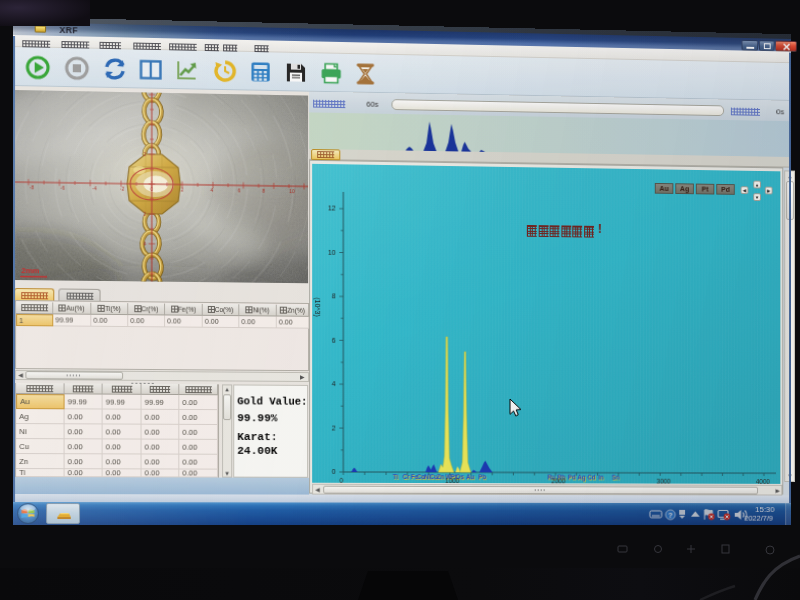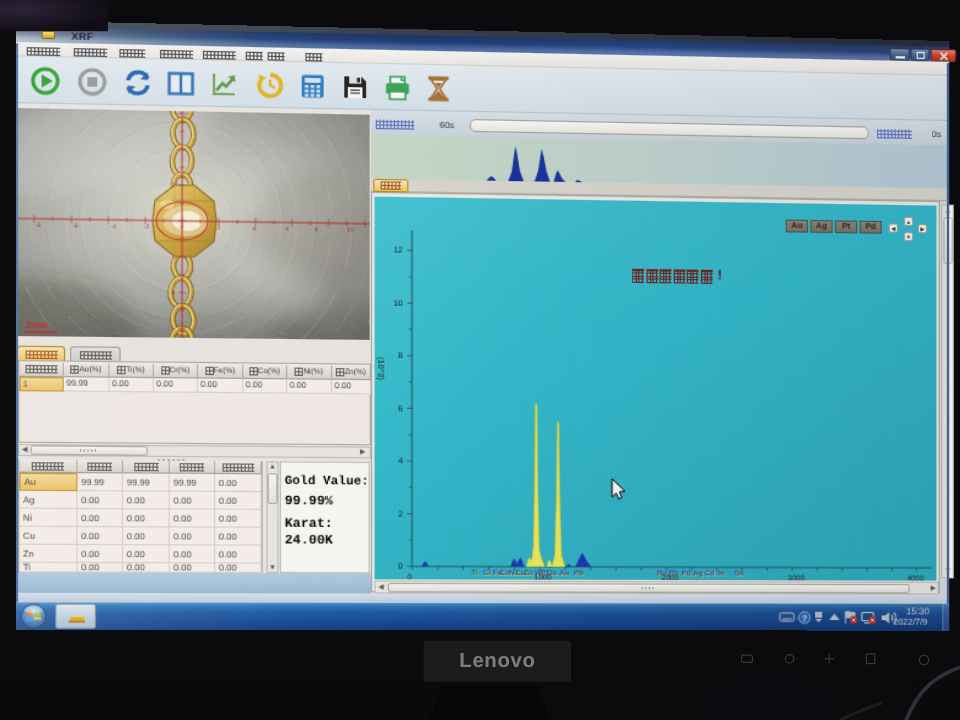--- a/index.html
+++ b/index.html
@@ -613,23 +613,20 @@
 <path d="M88 6 L91 6 L94.5 3 L94.5 13 L91 10 L88 10 Z" fill="#e8eef4"></path>
 <path d="M96.5 5.5 A 4.5 4.5 0 0 1 96.5 10.5 M98.5 3.5 A 7 7 0 0 1 98.5 12.5" stroke="#e8eef4" stroke-width="1.2" fill="none"></path>
 </svg>
         <div class="abs" style="left:741px;top:1.5px;font-size:8px;color:#fff">15:30</div>
         <div class="abs" style="left:730px;top:11px;font-size:7.5px;color:#fff;white-space:nowrap">2022/7/9</div>
         <div class="abs" style="left:772px;top:0px;width:6px;height:23px;background:rgba(255,255,255,.12);border-left:1px solid rgba(255,255,255,.3)"></div>
       </div>
       <div class="abs glare"></div>
     </div>
     <div class="abs" style="left:0;top:0;width:90px;height:26px;background:radial-gradient(ellipse at 20% 30%,#2c2438,#100d14 75%)"></div>
-    <div class="abs" style="left:353px;top:534px;width:123px;height:39px;background:#1d1c1c;border-radius:2px;">
-      <div style="position:absolute;left:0;top:7px;width:100%;text-align:center;font-size:17px;font-weight:bold;letter-spacing:.5px;color:#807e7a">Lenovo</div>
-    </div>
     <svg class="abs" style="left:610px;top:543px" width="170 " height="14" viewBox="0 0 170 14">
 <g stroke="#36363c" fill="none" stroke-width="1">
 <rect x="8" y="3" width="9" height="6" rx="1"></rect>
         <circle cx="48" cy="6" r="3.5"></circle>
         <path d="M81 2 L81 10 M77 6 L85 6"></path>
 <rect x="112" y="2" width="7" height="8"></rect>
         <circle cx="160" cy="7" r="4"></circle>
 </g>
     </svg>
     <div class="abs" style="left:0;top:568px;width:800px;height:32px;background:linear-gradient(90deg,#09090b 0,#0b0b0d 60%,#0d0d11 80%,#0a0a0c 100%)"></div>

